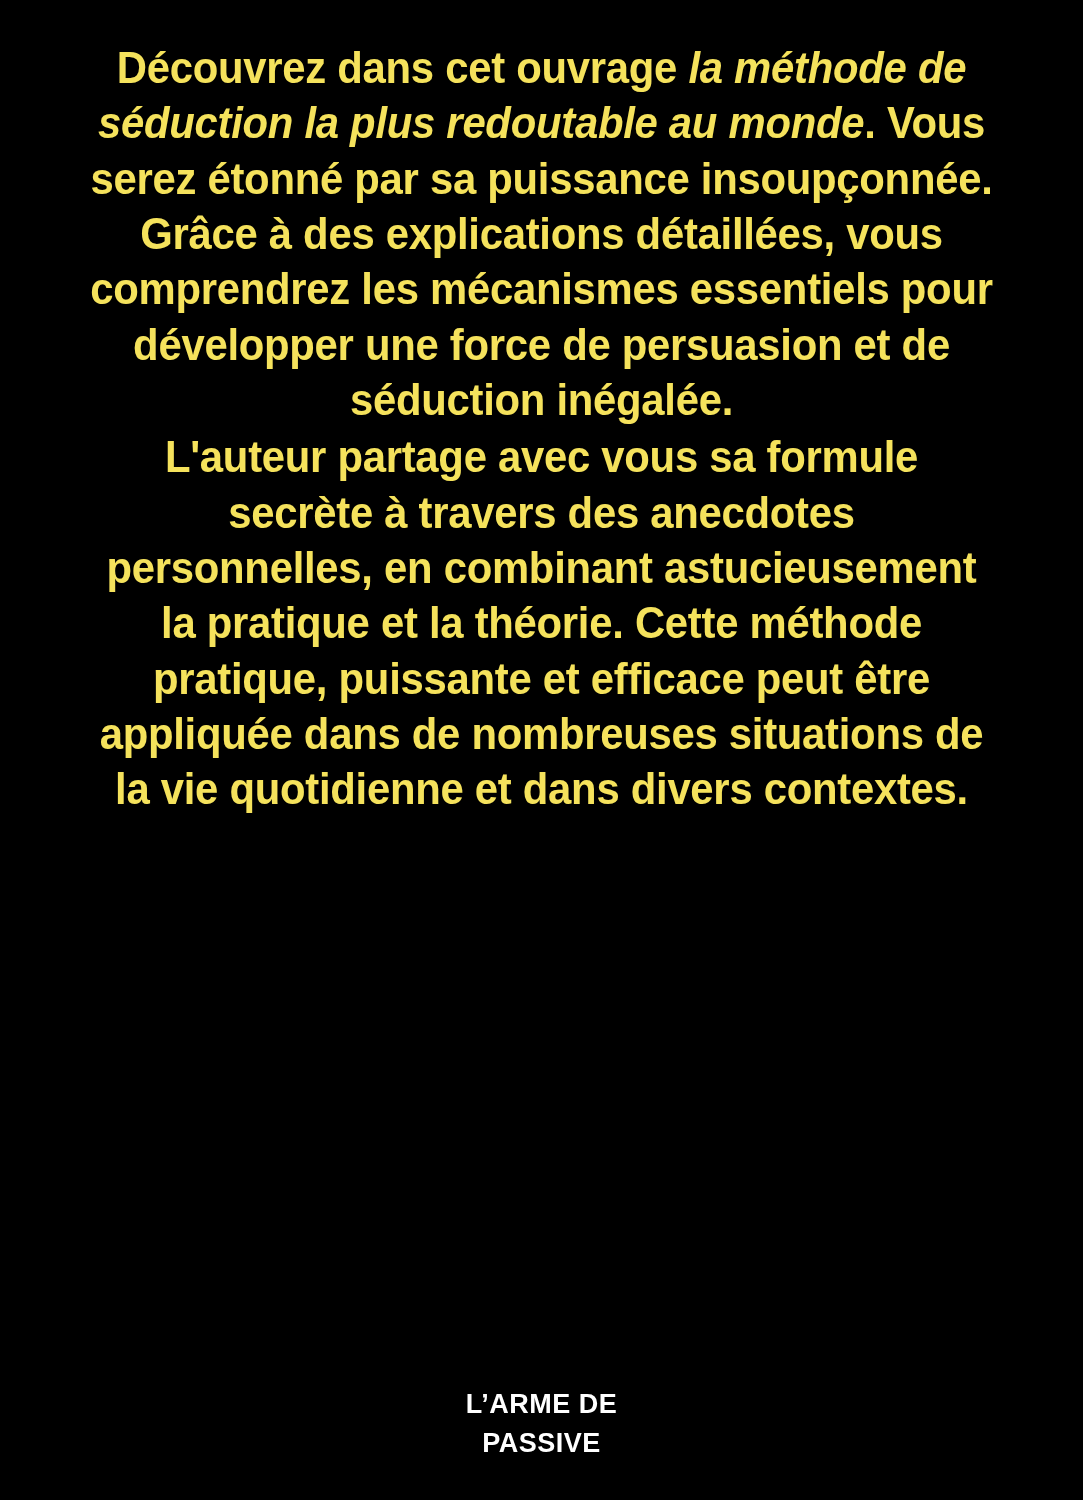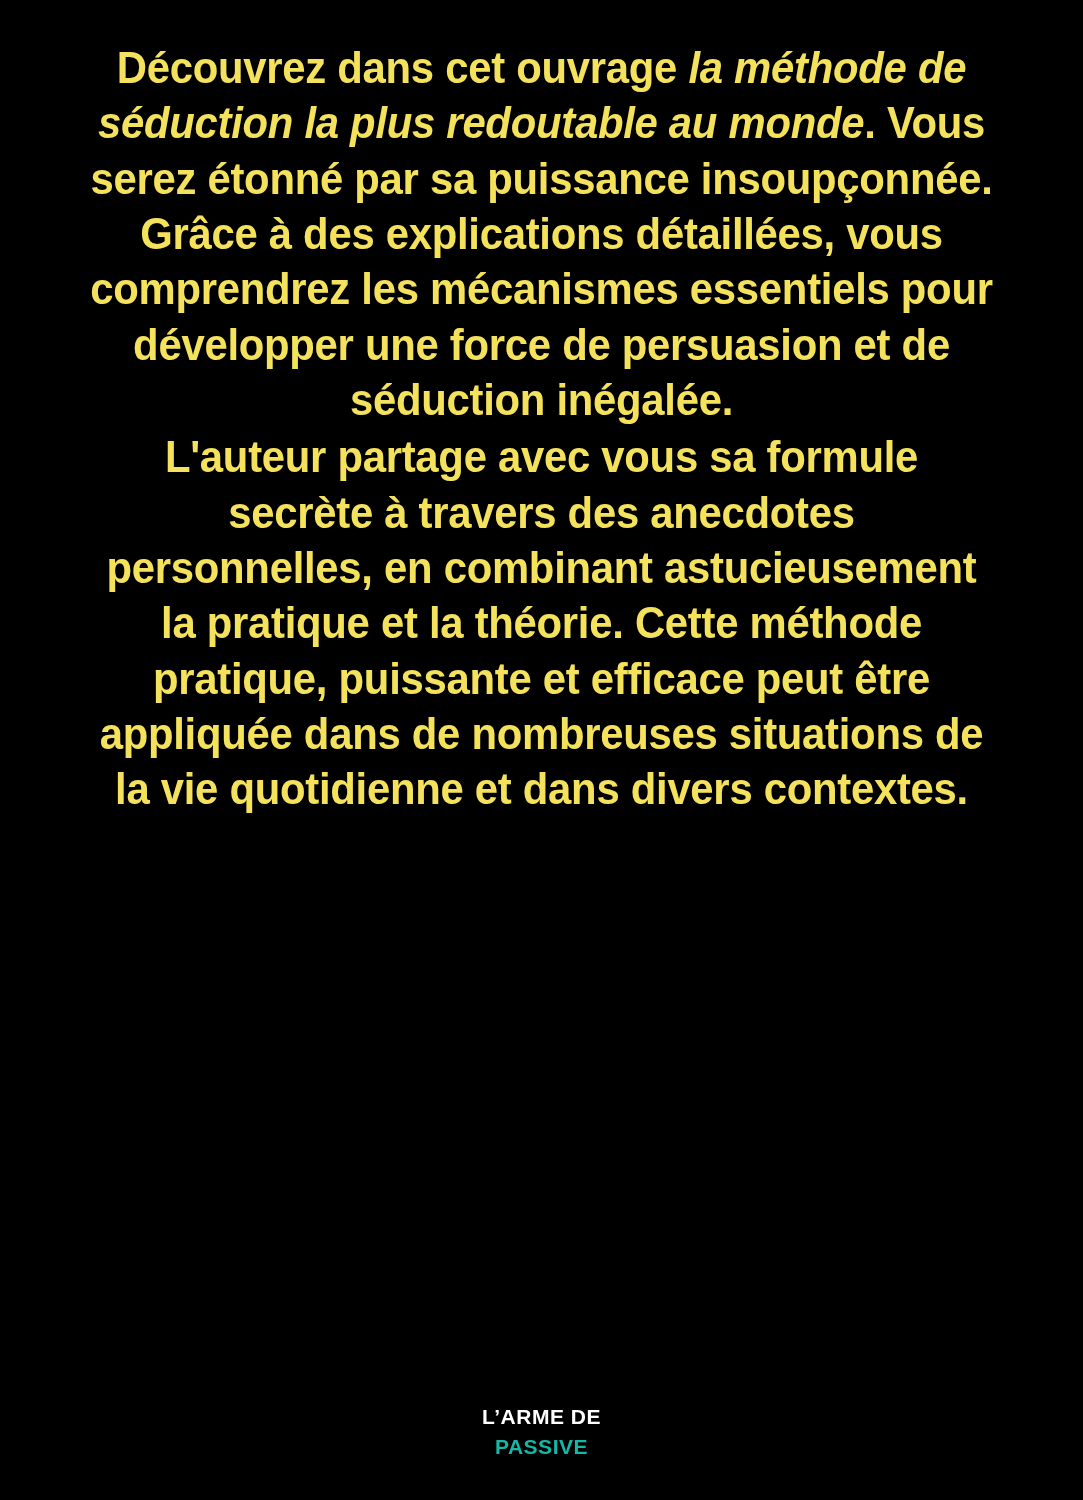--- a/index.html
+++ b/index.html
@@ -54,26 +54,26 @@
     left: 0;
     right: 0;
     bottom: 38px;
     text-align: center;
     line-height: 1.42;
   }
   .book-title .line {
     display: block;
     font-family: "Liberation Sans", sans-serif;
     font-weight: bold;
-    font-size: 21px;
+    font-size: 27px;
     letter-spacing: 0.5px;
   }
   .book-title .line-1 { color: #ffffff; }
   .book-title .line-2 { color: #f5e25c; }
-  .book-title .line-3 { color: #14b8a6; }
+  .book-title .line-3 { color: #ffffff; }
 </style>
 </head>
 <body>
 
 <div class="page">
 
   <div class="blurb">
     <p><span>Découvrez dans cet ouvrage </span><span class="em">la méthode de séduction la plus redoutable au monde</span><span>. Vous serez étonné par sa puissance insoupçonnée. Grâce à des explications détaillées, vous comprendrez les mécanismes essentiels pour développer une force de persuasion et de séduction inégalée.</span></p>
     <div class="para-gap"></div>
     <p>L'auteur partage avec vous sa formule secrète à travers des anecdotes personnelles, en combinant astucieusement la pratique et la théorie. Cette méthode pratique, puissante et efficace peut être appliquée dans de nombreuses situations de la vie quotidienne et dans divers contextes.</p>

